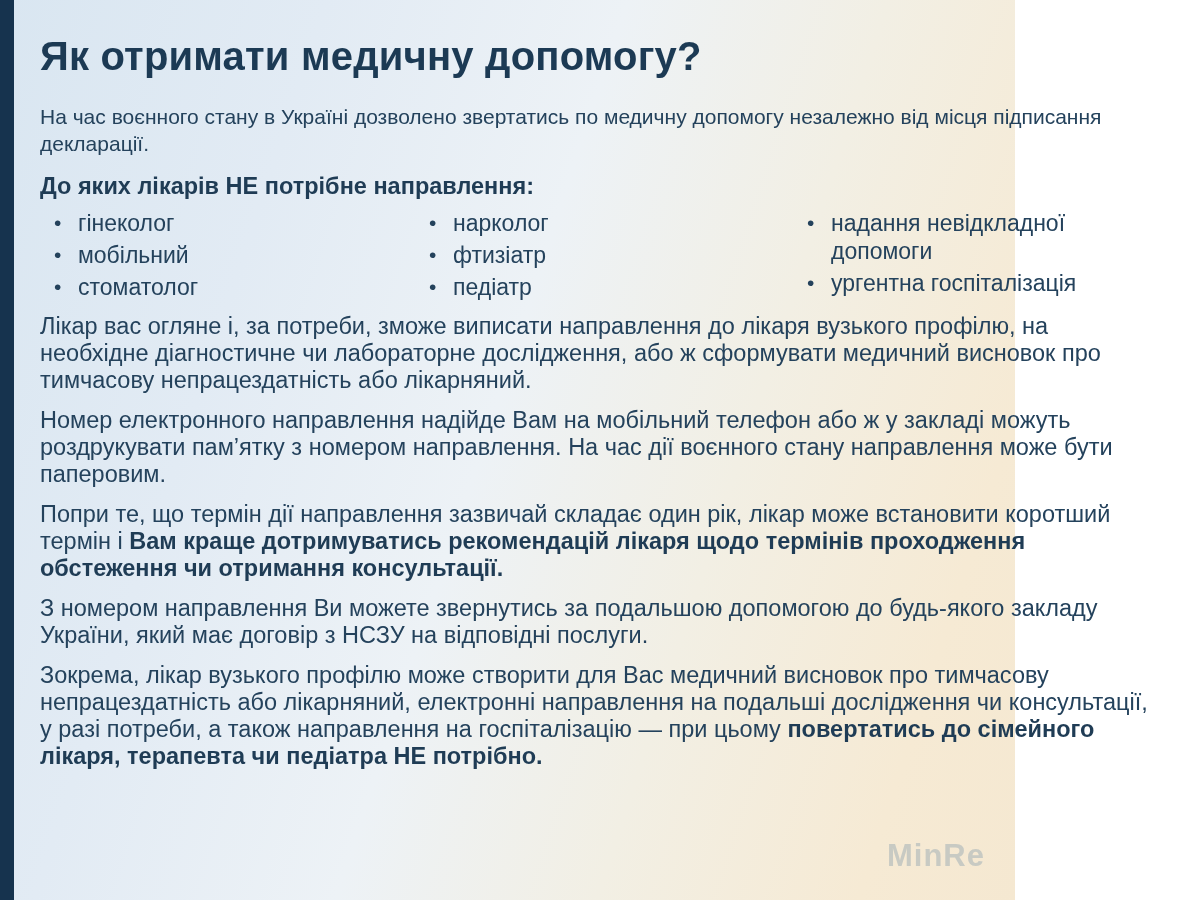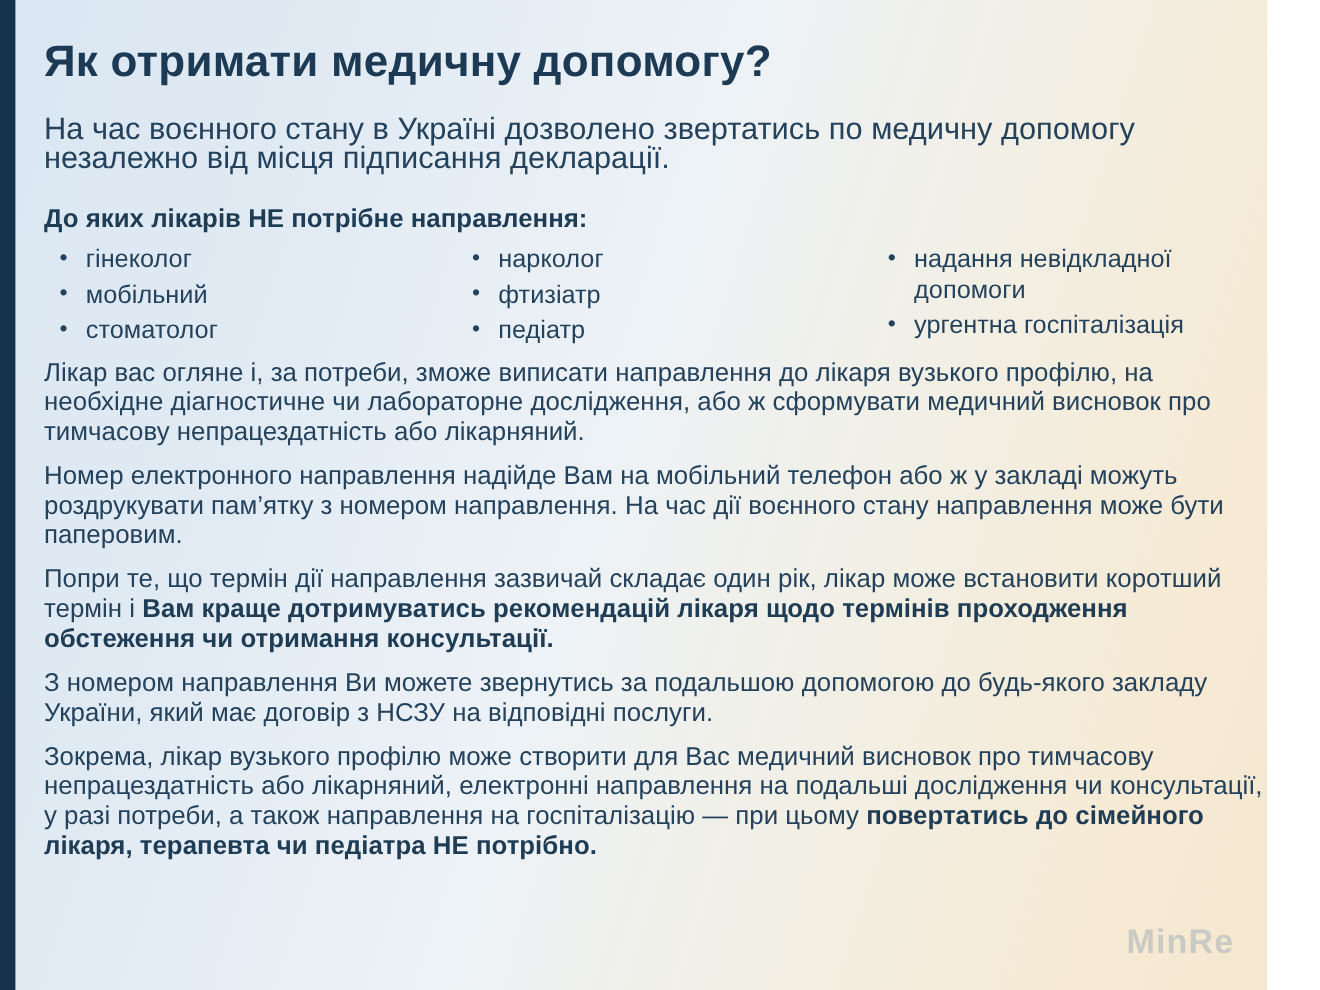--- a/index.html
+++ b/index.html
@@ -3,21 +3,21 @@
 <meta charset="utf-8">
 <style>
   * { margin: 0; padding: 0; box-sizing: border-box; }
   html, body { width: 1200px; height: 900px; overflow: hidden; }
   body {
     font-family: "Liberation Sans", "DejaVu Sans", sans-serif;
     color: #24425c;
   }
   .slide {
     position: relative;
-    width: 1152px;
+    width: 1015px;
     height: 900px;
     background: linear-gradient(108deg,
       #d9e6f1 0%, #e2ebf4 25%, #edf2f6 48%,
       #f2efe4 68%, #f6ead4 88%, #f5e8d1 100%);
   }
   .accent-bar {
     position: absolute;
     left: 0; top: 0;
     width: 14px; height: 900px;
     background: #16334e;
@@ -28,23 +28,23 @@
     width: 1112px;
   }
   h1.title {
     font-size: 40px;
     font-weight: 700;
     color: #1c3a54;
     letter-spacing: 0.2px;
     margin-bottom: 24px;
   }
   .intro {
-    font-size: 28px;
+    font-size: 21px;
     line-height: 27px;
-    margin-bottom: 28px;
+    margin-bottom: 16px;
   }
   h2.subheading {
     font-size: 23.5px;
     font-weight: 700;
     color: #1f3c55;
     margin-bottom: 9px;
   }
   .bullet-cols {
     display: flex;
     margin-bottom: 8px;

